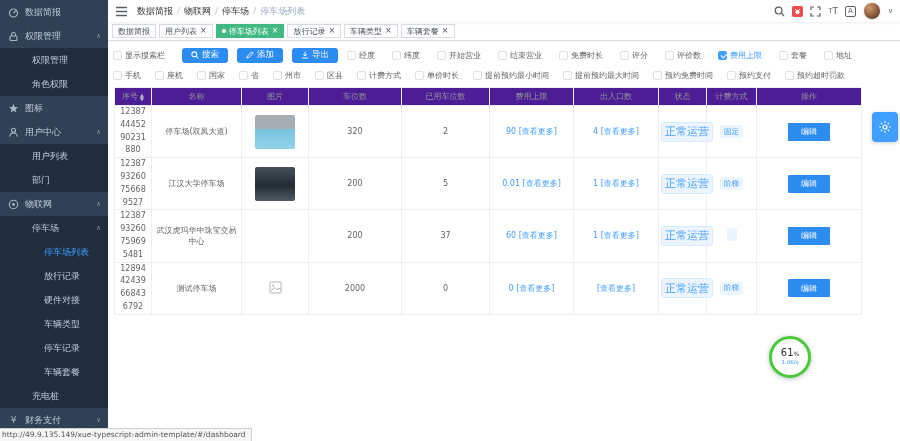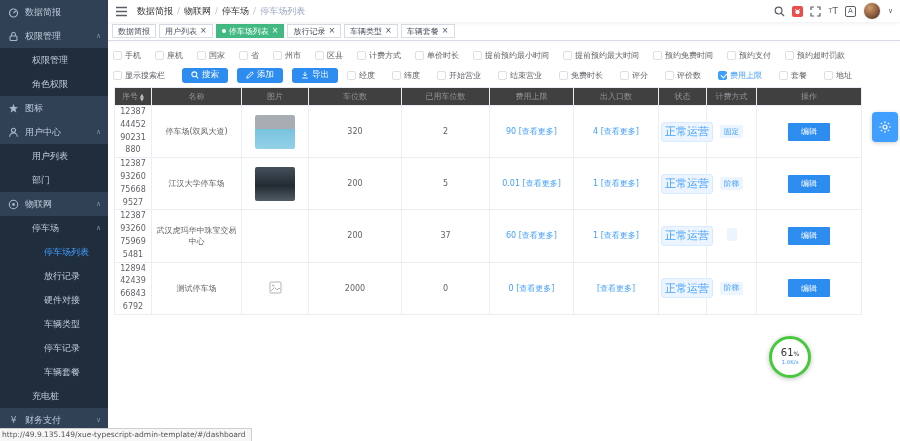--- a/index.html
+++ b/index.html
@@ -47,21 +47,21 @@
   .frow2 .chk{margin-right:14px}
   .box{width:9px;height:9px;border:1px solid #dcdfe6;border-radius:2px;background:#fff;flex-shrink:0;position:relative}
   .chk.checked .box{background:#409eff;border-color:#409eff}
   .chk.checked .box::after{content:"";position:absolute;left:2.5px;top:0.5px;width:3px;height:5px;border:solid #fff;border-width:0 1px 1px 0;transform:rotate(45deg)}
   .chk.checked .lab{color:#409eff}
   .fbtn{height:15px;display:inline-flex;align-items:center;gap:3px;background:#2d8cf0;color:#fff;border:none;border-radius:3px;padding:0 9px;font-size:8.5px;margin-right:9px;cursor:pointer;font-family:inherit}
   .fbtn svg{flex-shrink:0}
 
   
   table{width:747px;margin-left:1px;border-collapse:collapse;table-layout:fixed;font-size:8px;color:#606266}
-  th{height:18px;font-weight:normal;color:#909399;border:1px solid #ebeef5;background:#404040;position:relative}
+  th{height:18px;font-weight:normal;color:#909399;border:1px solid #ebeef5;background:#4c1d95;position:relative}
   td{height:45px;text-align:center;border:1px solid #ebeef5;padding:0 2px;vertical-align:middle}
   .idc{word-break:break-all;line-height:1.6;padding:0 5px;color:#606266}
   .blue{color:#409eff;cursor:pointer}
   .tagp{display:inline-block;background:#ecf5ff;border:1px solid #d9ecff;color:#409eff;font-size:11px;padding:1.5px 3px;border-radius:3px;white-space:nowrap}
   .tagb{display:inline-block;background:#ecf5ff;color:#409eff;font-size:7.5px;padding:1.5px 4px;border-radius:2px;min-width:10px;min-height:13px}
   .btn-edit{background:#2d8cf0;color:#fff;border:none;border-radius:1px;padding:3.5px 13px;font-size:8px;cursor:pointer;font-family:inherit}
   .pimg{width:40px;height:34px;border-radius:2px;margin:2px auto}
   .im0{background:linear-gradient(180deg,#a8adb3 0%,#a8adb3 42%,#79c2de 42%,#93d2e8 100%)}
   .im1{background:linear-gradient(135deg,#7f9aa8,#b7c6cc 35%,#6e8f7d 65%,#9fb6bf)}
   .im2{background:linear-gradient(160deg,#4e5d52,#8a958b 45%,#5d6b60 80%,#707d72)}
@@ -239,75 +239,20 @@
           <span class="x">×</span>
         </span>
       <span class="tag">
           <span>车辆套餐</span>
           <span class="x">×</span>
         </span>
     </div>
 
     <div class="content">
 
-      <div class="frow frow2">
-        <span class="chk">
-            <span class="box"></span>
-            <span class="lab">手机</span>
-          </span>
-        <span class="chk">
-            <span class="box"></span>
-            <span class="lab">座机</span>
-          </span>
-        <span class="chk">
-            <span class="box"></span>
-            <span class="lab">国家</span>
-          </span>
-        <span class="chk">
-            <span class="box"></span>
-            <span class="lab">省</span>
-          </span>
-        <span class="chk">
-            <span class="box"></span>
-            <span class="lab">州市</span>
-          </span>
-        <span class="chk">
-            <span class="box"></span>
-            <span class="lab">区县</span>
-          </span>
-        <span class="chk">
-            <span class="box"></span>
-            <span class="lab">计费方式</span>
-          </span>
-        <span class="chk">
-            <span class="box"></span>
-            <span class="lab">单价时长</span>
-          </span>
-        <span class="chk">
-            <span class="box"></span>
-            <span class="lab">提前预约最小时间</span>
-          </span>
-        <span class="chk">
-            <span class="box"></span>
-            <span class="lab">提前预约最大时间</span>
-          </span>
-        <span class="chk">
-            <span class="box"></span>
-            <span class="lab">预约免费时间</span>
-          </span>
-        <span class="chk">
-            <span class="box"></span>
-            <span class="lab">预约支付</span>
-          </span>
-        <span class="chk">
-            <span class="box"></span>
-            <span class="lab">预约超时罚款</span>
-          </span>
-      </div>
-
       <div class="frow">
         <span class="chk">
             <span class="box"></span>
             <span class="lab">显示搜索栏</span>
           </span>
         <button class="fbtn">
           <svg width="8" height="8" viewBox="0 0 11 11">
               <circle cx="4.6" cy="4.6" r="3.4" fill="none" stroke="#fff" stroke-width="1.4"></circle>
               <path d="M7.2 7.2 L10 10" stroke="#fff" stroke-width="1.4"></path>
             </svg>
@@ -357,20 +302,75 @@
             <span class="box"></span>
             <span class="lab">费用上限</span>
           </span>
         <span class="chk">
             <span class="box"></span>
             <span class="lab">套餐</span>
           </span>
         <span class="chk">
             <span class="box"></span>
             <span class="lab">地址</span>
+          </span>
+      </div>
+
+      <div class="frow frow2">
+        <span class="chk">
+            <span class="box"></span>
+            <span class="lab">手机</span>
+          </span>
+        <span class="chk">
+            <span class="box"></span>
+            <span class="lab">座机</span>
+          </span>
+        <span class="chk">
+            <span class="box"></span>
+            <span class="lab">国家</span>
+          </span>
+        <span class="chk">
+            <span class="box"></span>
+            <span class="lab">省</span>
+          </span>
+        <span class="chk">
+            <span class="box"></span>
+            <span class="lab">州市</span>
+          </span>
+        <span class="chk">
+            <span class="box"></span>
+            <span class="lab">区县</span>
+          </span>
+        <span class="chk">
+            <span class="box"></span>
+            <span class="lab">计费方式</span>
+          </span>
+        <span class="chk">
+            <span class="box"></span>
+            <span class="lab">单价时长</span>
+          </span>
+        <span class="chk">
+            <span class="box"></span>
+            <span class="lab">提前预约最小时间</span>
+          </span>
+        <span class="chk">
+            <span class="box"></span>
+            <span class="lab">提前预约最大时间</span>
+          </span>
+        <span class="chk">
+            <span class="box"></span>
+            <span class="lab">预约免费时间</span>
+          </span>
+        <span class="chk">
+            <span class="box"></span>
+            <span class="lab">预约支付</span>
+          </span>
+        <span class="chk">
+            <span class="box"></span>
+            <span class="lab">预约超时罚款</span>
           </span>
       </div>
 
       <table>
         <colgroup>
             <col style="width:37px">
             <col style="width:90px">
             <col style="width:67px">
             <col style="width:93px">
             <col style="width:88px">

